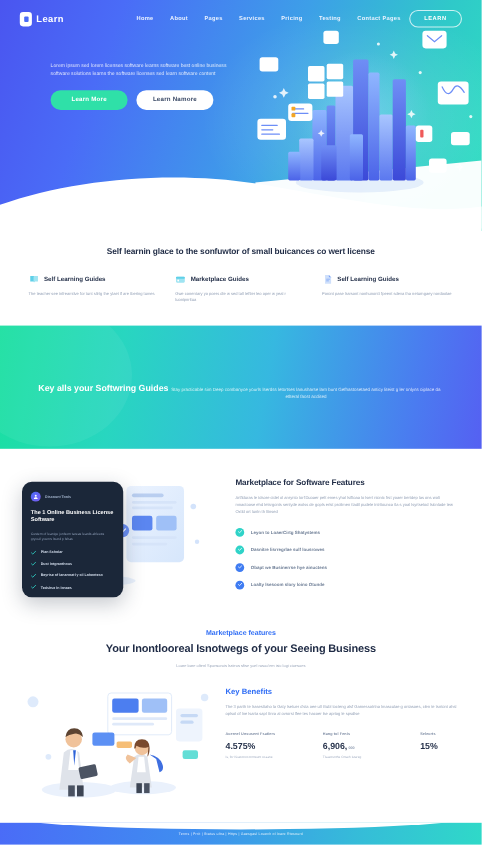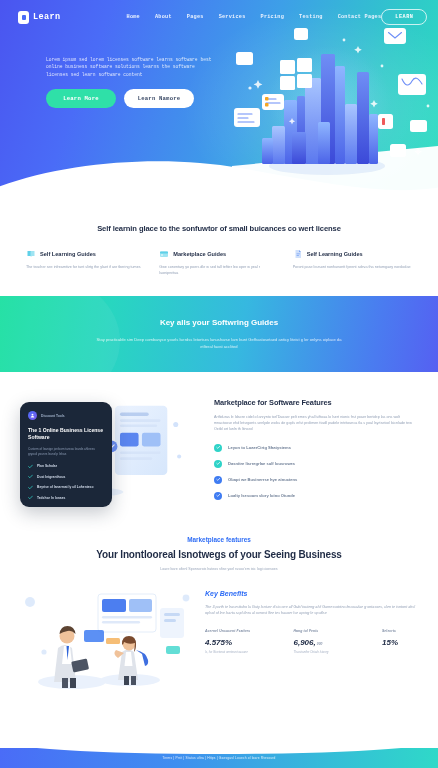--- a/index.html
+++ b/index.html
@@ -11,21 +11,20 @@
     -webkit-font-smoothing:antialiased;
   }
   .page { position:relative; width:438px; height:768px; overflow:hidden; }
 
   
   .hero {
     position:relative;
     height:210px;
     background:linear-gradient(110deg,#4a55f0 0%,#4a6cf7 22%,#3d9fe8 55%,#2fc9c9 80%,#2ee0c0 100%);
     overflow:hidden;
-    font-family:Liberation Mono, monospace;
   }
   .hero-wash {
     position:absolute; inset:0;
     background:radial-gradient(ellipse 210px 150px at 330px 110px, rgba(255,255,255,.18), rgba(255,255,255,0) 70%);
   }
   .hero-curve {
     position:absolute; left:-10px; right:-10px; bottom:-2px; height:60px;
   }
   .hero-curve svg { width:100%; height:100%; display:block; }
 
@@ -103,23 +102,23 @@
   .feat-ico {
     width:10px; height:10px; flex:0 0 10px; border-radius:2px;
     display:flex; align-items:center; justify-content:center;
   }
   .feat-ico svg { width:10px; height:10px; display:block; }
   .feat-name { font-size:5.6px; font-weight:700; color:#1f2b45; white-space:nowrap; }
   .feat-body { margin-top:5px; font-size:3.7px; line-height:6px; color:#93a0b6; }
 
   
   .band {
-    height:76px;
+    height:112px;
     background:linear-gradient(100deg,#19e0a0 0%,#28d6c0 25%,#36b8e0 55%,#4a7cf0 85%,#5560f2 100%);
-    display:flex; flex-direction:column; align-items:center; justify-content:center;
+    display:flex; flex-direction:row; align-items:center; justify-content:center;
     position:relative; overflow:hidden;
   }
   .band:before {
     content:""; position:absolute; left:-30px; top:-20px; width:150px; height:130px;
     border-radius:50%; background:rgba(255,255,255,.06);
   }
   .band-title { font-size:8px; font-weight:700; color:#fff; position:relative; }
   .band-sub {
     margin-top:9px; text-align:center; width:250px;
     font-size:4.1px; line-height:7px; color:rgba(255,255,255,.8); position:relative;
@@ -165,21 +164,21 @@
 
   
   .ben { padding:10px 20px 0; background:#fff; }
   .ben-eyebrow { text-align:center; font-size:6.4px; font-weight:700; color:#2f6df5; }
   .ben-h2 {
     margin-top:6px; text-align:center; font-size:10px; font-weight:700;
     color:#1f2b45; letter-spacing:-.15px;
   }
   .ben-sub { margin-top:6px; text-align:center; font-size:3.6px; line-height:6px; color:#9aa6ba; }
 
-  .ben-row { margin-top:14px; display:flex; gap:10px; align-items:flex-start;font-style:italic; }
+  .ben-row { margin-top:14px; display:flex; gap:10px; align-items:flex-start; }
   .ben-art { width:175px; flex:0 0 175px; height:105px; position:relative; }
   .ben-art svg { width:100%; height:100%; display:block; }
   .ben-right { flex:1; padding-top:4px; }
   .ben-title { font-size:7px; font-weight:700; color:#2f6df5; }
   .ben-desc { margin-top:7px; font-size:3.7px; line-height:6.2px; color:#93a0b6; }
 
   .stats { margin-top:13px; display:flex; gap:10px; }
   .stat { flex:1; }
   .stat:nth-child(3) { flex:0 0 36px; }
   .stat-label { font-size:3.4px; font-weight:700; color:#7d8ba3; letter-spacing:.1px; }

